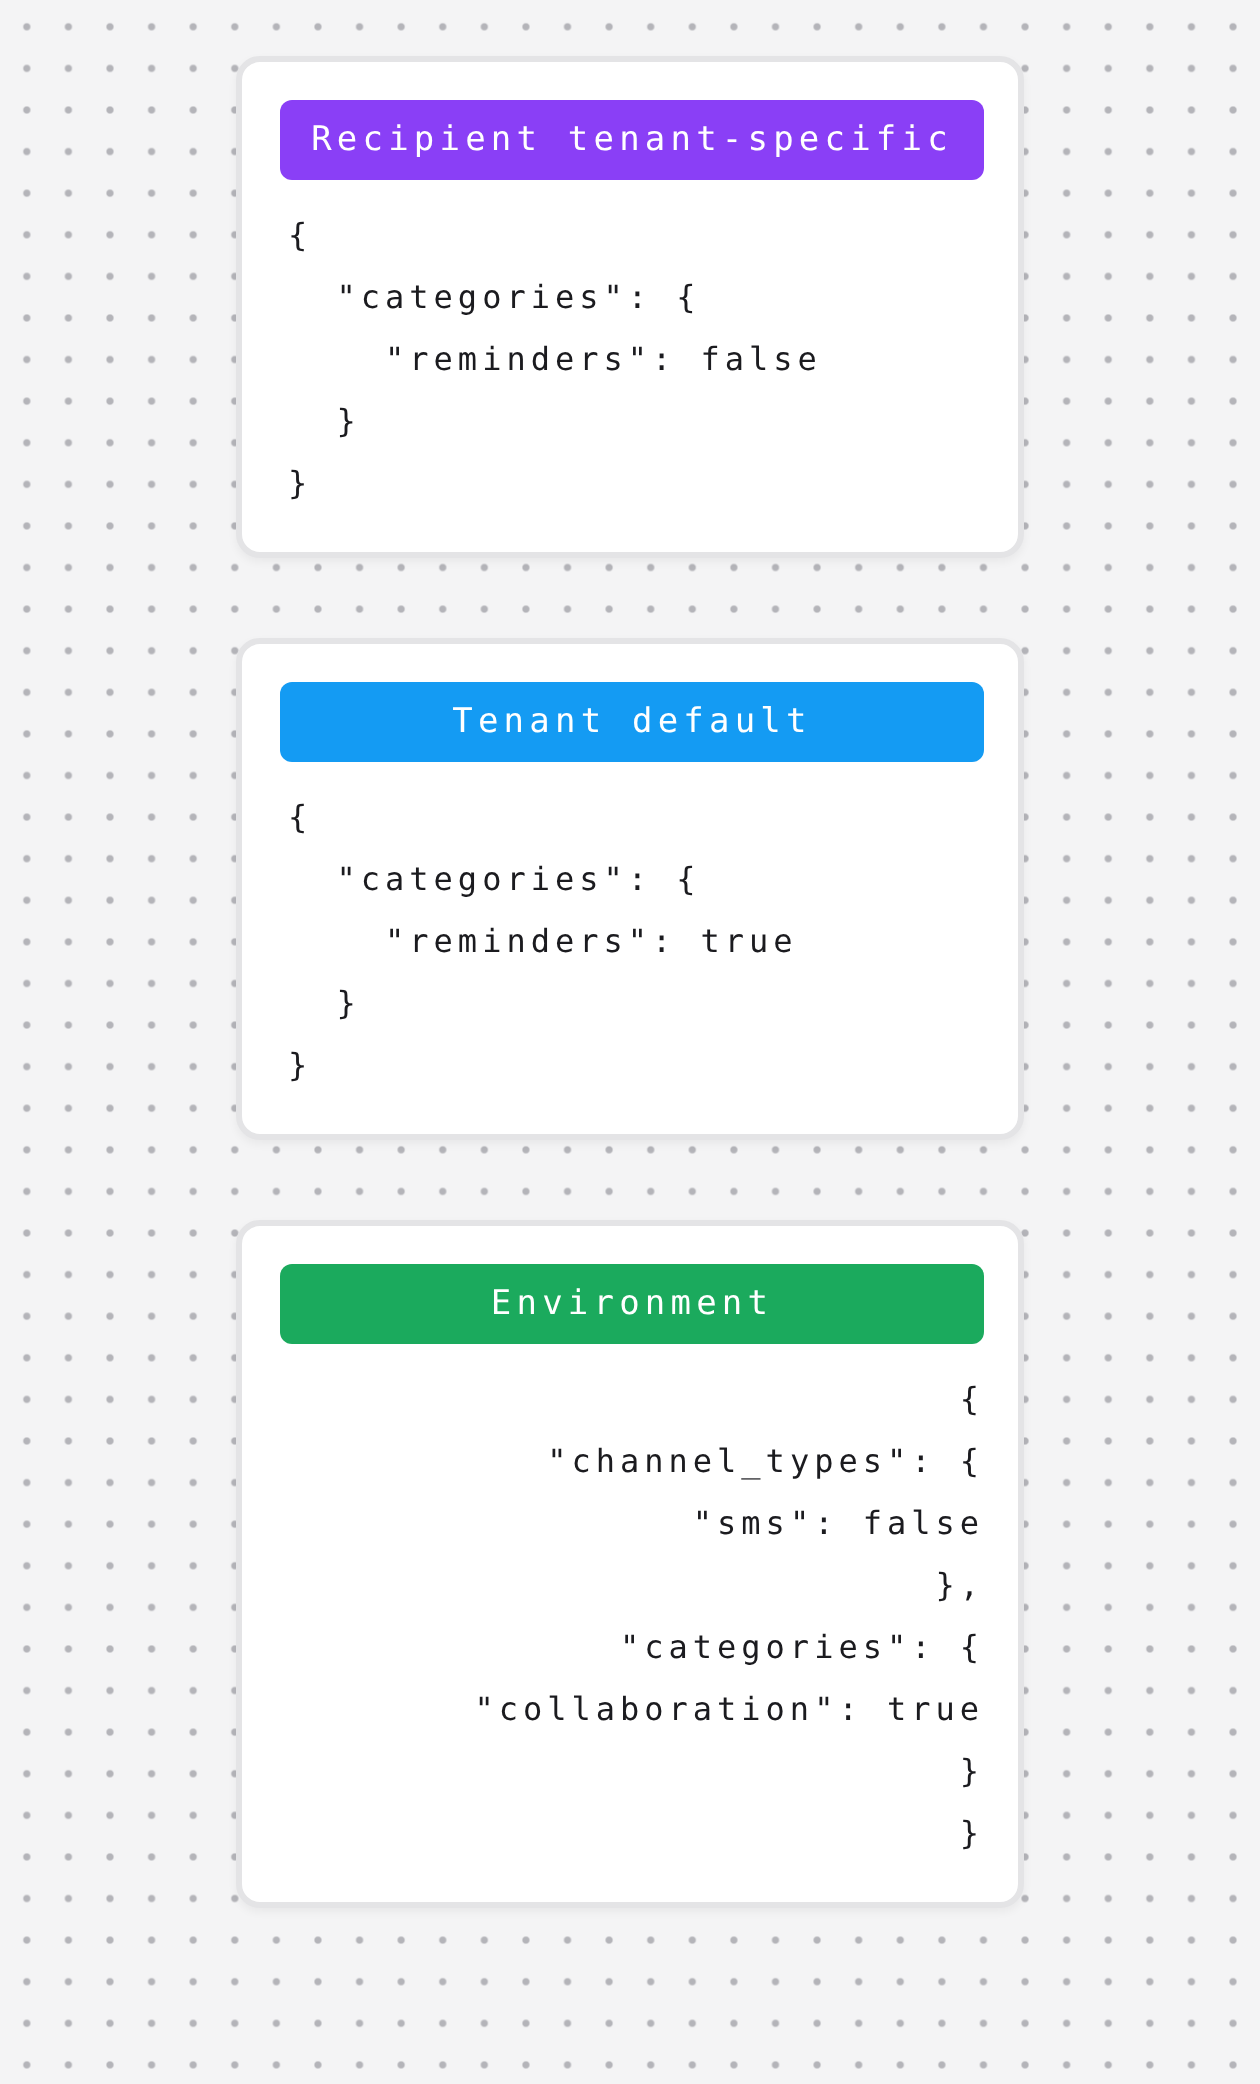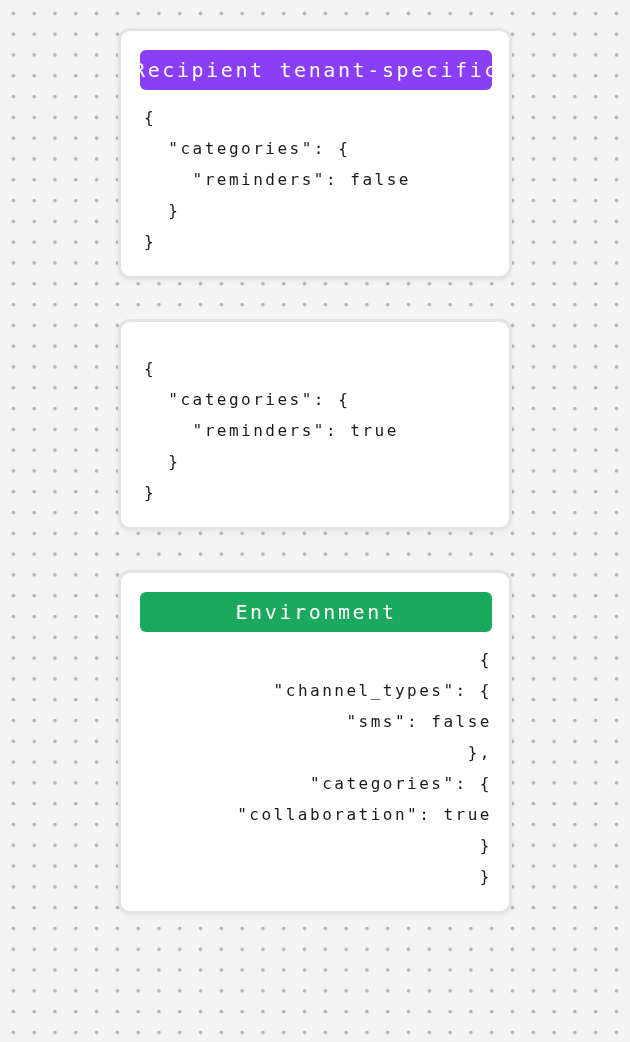--- a/index.html
+++ b/index.html
@@ -29,21 +29,21 @@
   }
   .card:last-child { margin-bottom: 0; text-align: right; }
 
   .badge {
     height: 40px;
     border-radius: 6px;
     display: flex;
     align-items: center;
     justify-content: center;
     color: #ffffff;
-    font-size: 20px;
+    font-size: 17px;
     letter-spacing: 2.6px;
     white-space: nowrap;
     overflow: hidden;
   }
 
   .code {
     margin-top: 12px;
     padding-left: 4px;
     font-size: 16px;
     line-height: 31px;
@@ -60,20 +60,23 @@
     <span>Recipient tenant-specific</span>
   </div>
   <pre class="code">{
   "categories": {
     "reminders": false
   }
 }</pre>
 </div>
 
 <div class="card">
+  <div class="badge" style="background-color: rgb(20, 155, 243);">
+    <span>Tenant default</span>
+  </div>
   <pre class="code">{
   "categories": {
     "reminders": true
   }
 }</pre>
 </div>
 
 <div class="card">
   <div class="badge" style="background-color: rgb(27, 170, 93);">
     <span>Environment</span>

